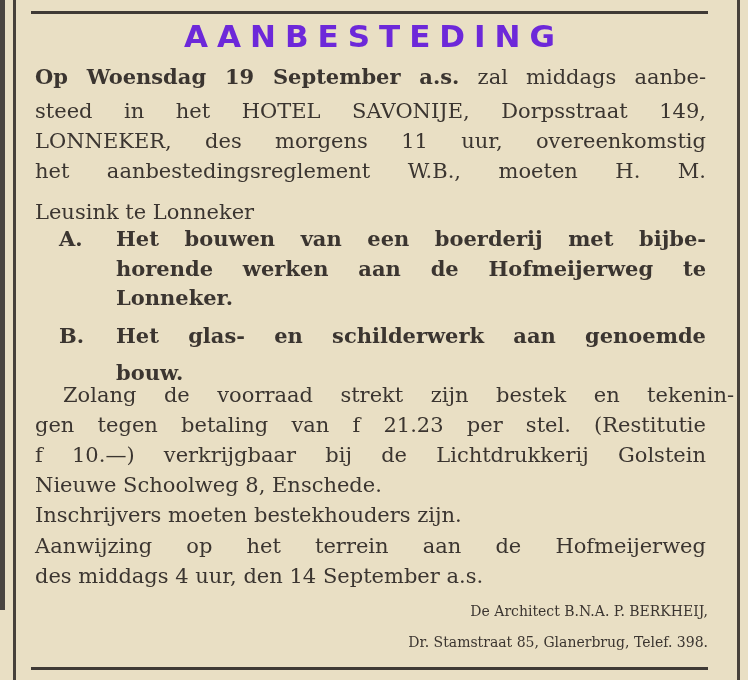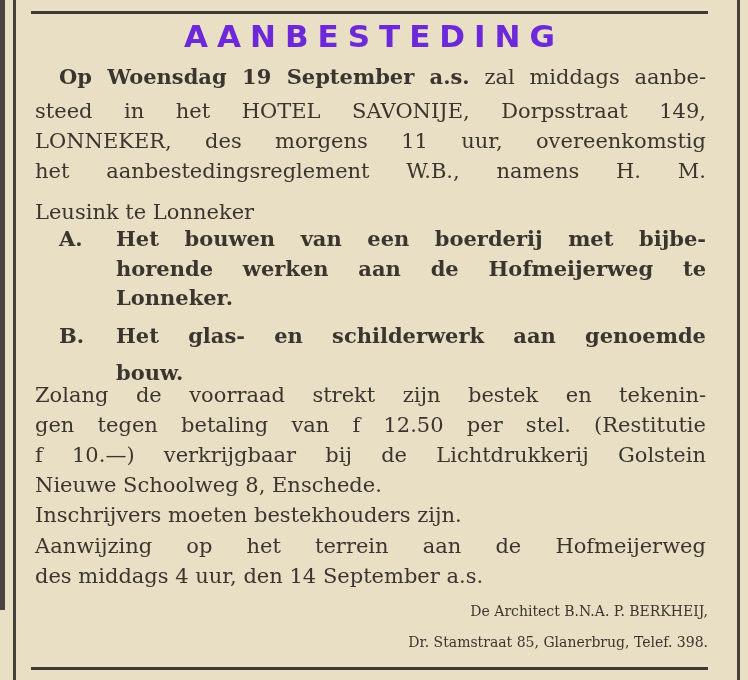--- a/index.html
+++ b/index.html
@@ -61,21 +61,21 @@
       white-space: nowrap;
       font-size: 21px;
       line-height: 29px;
       transform-origin: left top;
     }
     .line.justify {
       width: 671px;
       text-align: justify;
       text-align-last: justify;
     }
-    .bold { font-weight: bold; margin-left: 24px; }
+    .bold { font-weight: bold; }
     .item-letter {
       position: absolute;
       left: 59px;
       font-weight: bold;
       font-size: 21px;
       line-height: 29px;
     }
     .item-line {
       position: absolute;
       left: 116px;
@@ -105,34 +105,34 @@
 <div class="frame-left"></div>
 <div class="frame-right"></div>
 
 <div class="rule top"></div>
 
 <div class="title">AANBESTEDING</div>
 
 <div class="line justify" style="top:62px;"><span class="bold">Op Woensdag 19 September a.s.</span><span> zal middags aanbe-</span></div>
 <div class="line justify" style="top:97px;">steed in het HOTEL SAVONIJE, Dorpsstraat 149,</div>
 <div class="line justify" style="top:127px;">LONNEKER, des morgens 11 uur, overeenkomstig</div>
-<div class="line justify" style="top:157px;">het aanbestedingsreglement W.B., namens H. M.</div>
+<div class="line justify" style="top:157px;">het aanbestedingsreglement W.B., moeten H. M.</div>
 <div class="line" style="top:198px;">Leusink te Lonneker</div>
 
 <div class="item-letter" style="top:224px;">A.</div>
 <div class="item-line justify" style="top:224px;">Het bouwen van een boerderij met bijbe-</div>
 <div class="item-line justify" style="top:254px;">horende werken aan de Hofmeijerweg te</div>
 <div class="item-line" style="top:283px;">Lonneker.</div>
 
 <div class="item-letter" style="top:321px;">B.</div>
 <div class="item-line justify" style="top:321px;">Het glas- en schilderwerk aan genoemde</div>
 <div class="item-line" style="top:358px;">bouw.</div>
 
-<div class="line justify" style="top:381px;">Zolang de voorraad strekt zijn bestek en tekenin-</div>
-<div class="line justify" style="top:411px;">gen tegen betaling van f 12.50 per stel. (Restitutie</div>
+<div class="line justify" style="top:381px;margin-left:28px;">Zolang de voorraad strekt zijn bestek en tekenin-</div>
+<div class="line justify" style="top:411px;">gen tegen betaling van f 21.23 per stel. (Restitutie</div>
 <div class="line justify" style="top:441px;">f 10.—) verkrijgbaar bij de Lichtdrukkerij Golstein</div>
 <div class="line" style="top:471px;">Nieuwe Schoolweg 8, Enschede.</div>
 <div class="line" style="top:501px;">Inschrijvers moeten bestekhouders zijn.</div>
 <div class="line justify" style="top:532px;">Aanwijzing op het terrein aan de Hofmeijerweg</div>
 <div class="line" style="top:562px;">des middags 4 uur, den 14 September a.s.</div>
 
 <div class="sig" style="top:597px;">De Architect B.N.A. P. BERKHEIJ,</div>
 <div class="sig" style="top:628px;">Dr. Stamstraat 85, Glanerbrug, Telef. 398.</div>
 
 <div class="rule bottom"></div>

